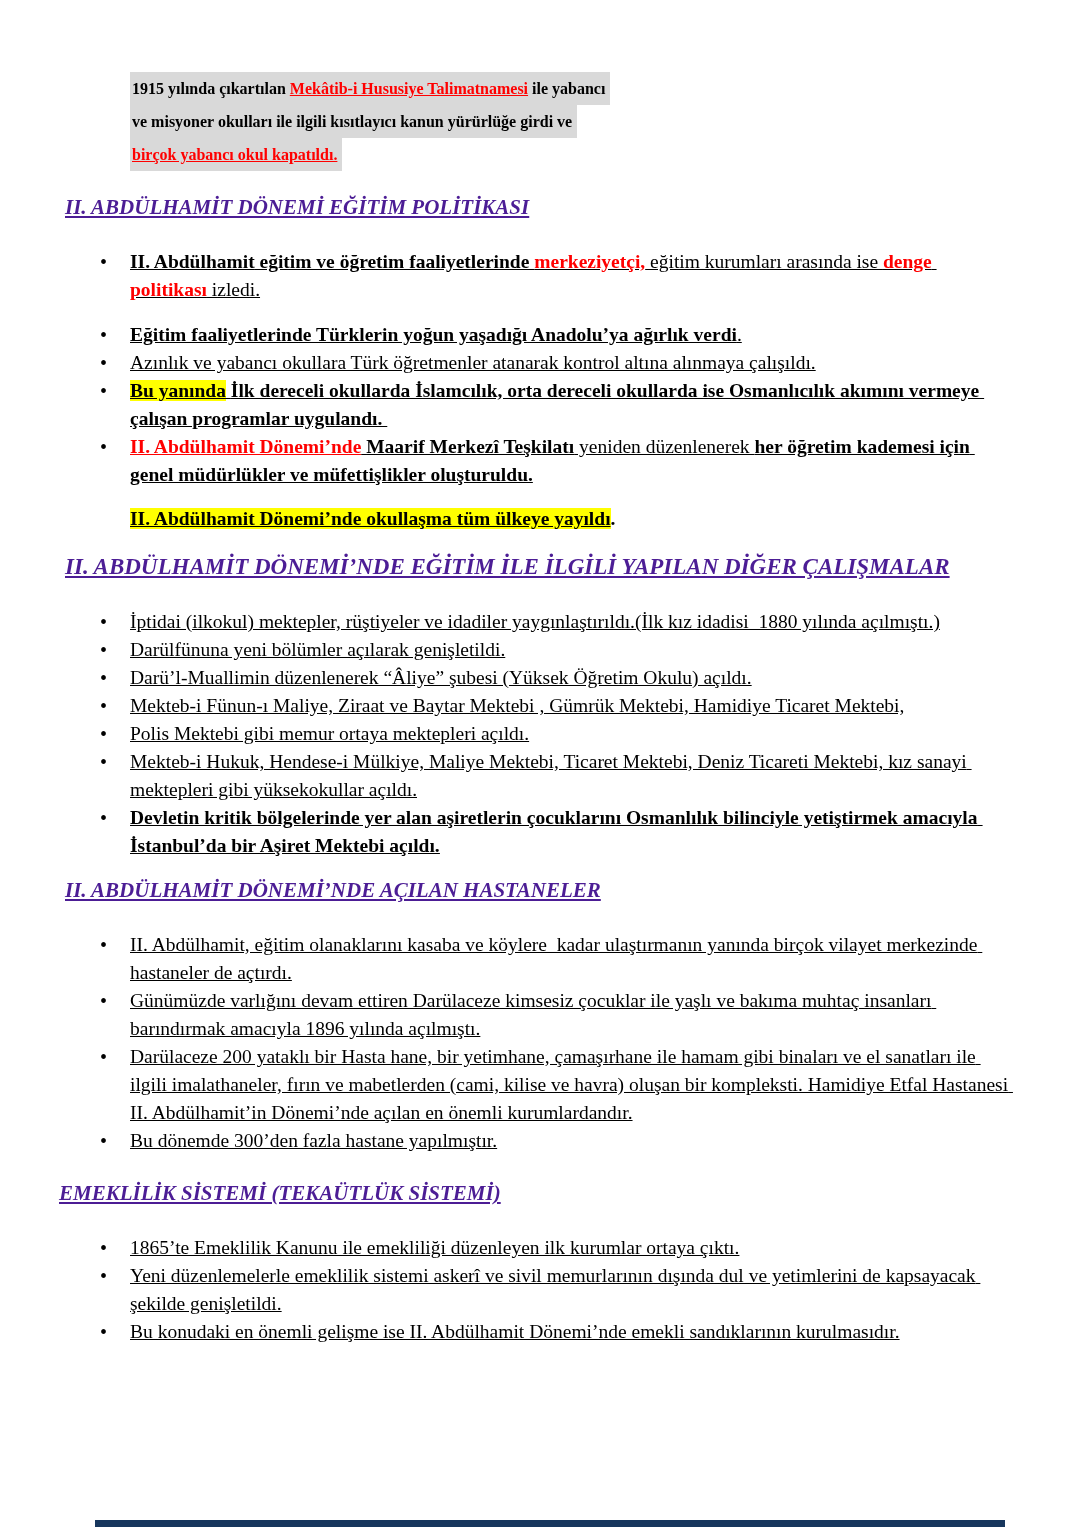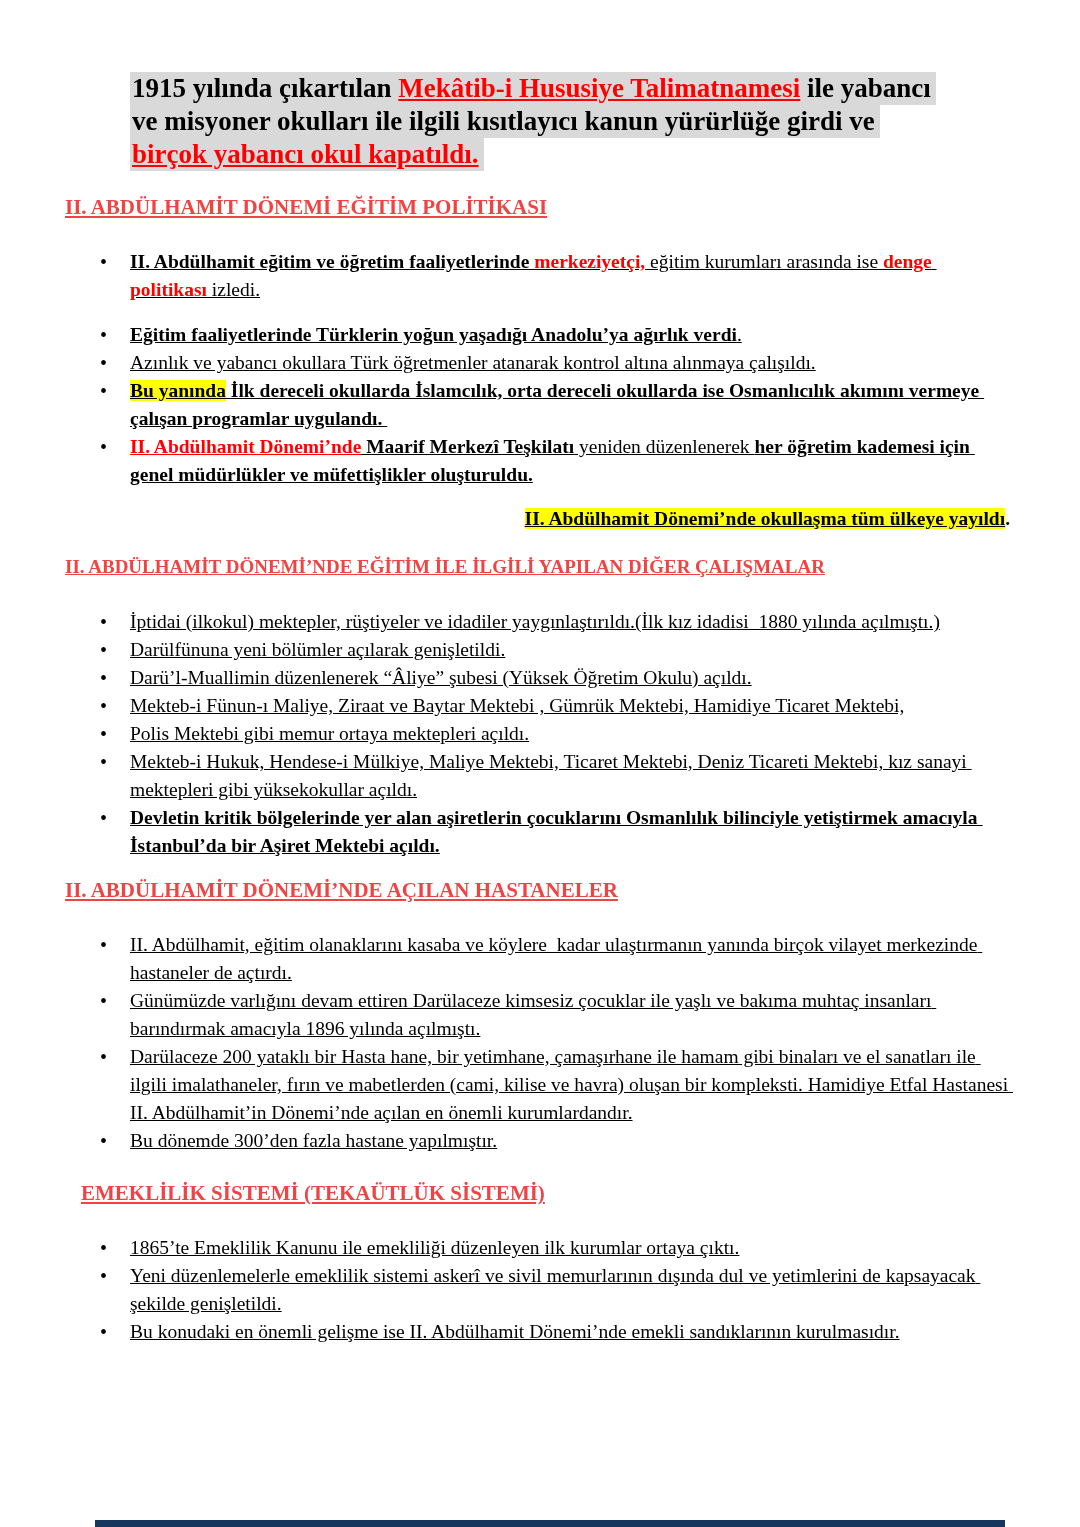--- a/index.html
+++ b/index.html
@@ -5,43 +5,43 @@
   html,body{margin:0;padding:0;background:#ffffff;}
   .page{
     position:relative;
     width:1080px;height:1527px;
     background:#ffffff;
     font-family:"Liberation Serif","DejaVu Serif",serif;
     color:#000;
     overflow:hidden;
   }
   
-  .intro{margin:72px 60px 4px 130px;font-size:27px;font-weight:bold;line-height:33px;}
+  .intro{margin:72px 60px 4px 130px;font-size:16px;font-weight:bold;line-height:33px;}
   .intro-line{display:table;background:#d9d9d9;padding:0 5px 0 2px;white-space:pre-wrap;}
   
   .h-main{
-    color:#ef4444;font-weight:bold;font-size:21px;line-height:28px;
-    text-decoration:underline;margin:22px 60px 0 65px;white-space:pre-wrap;
+    color:#4c1d95;font-weight:bold;font-size:21px;line-height:28px;
+    text-decoration:underline;margin:22px 60px 0 65px;white-space:pre-wrap;font-style:italic;
   }
-  .h-long{font-size:19px;margin-top:20px;}
+  .h-long{font-size:23px;margin-top:20px;}
   .h-hosp{margin-top:16px;}
-  .h-indent{margin-left:81px;margin-top:24px;}
+  .h-indent{margin-left:59px;margin-top:24px;}
   
   ul.list{list-style:none;margin:27px 70px 0 0;padding:0 0 0 130px;}
   ul.list li{
     position:relative;font-size:19.5px;line-height:28px;
     white-space:pre-wrap;margin:0;text-decoration:underline;
   }
   ul.list li::before{
     content:"\2022";position:absolute;left:-30px;top:0;
     font-size:20px;line-height:28px;color:#000;
   }
   .gap{margin-top:17px !important;}
   
-  .note{margin:16px 70px 0 130px;font-size:19.5px;line-height:28px;white-space:pre-wrap;text-align:right;}
+  .note{margin:16px 70px 0 130px;font-size:19.5px;line-height:28px;white-space:pre-wrap;}
   
   .b{font-weight:bold;}
   .u{text-decoration:underline;}
   .red{color:#ff0000;}
   .hlY{background:#ffff00;}
   
   .bottom-bar{position:absolute;left:95px;bottom:0;width:910px;height:7px;background:#17365d;}
 </style>
 </head>
 <body>

